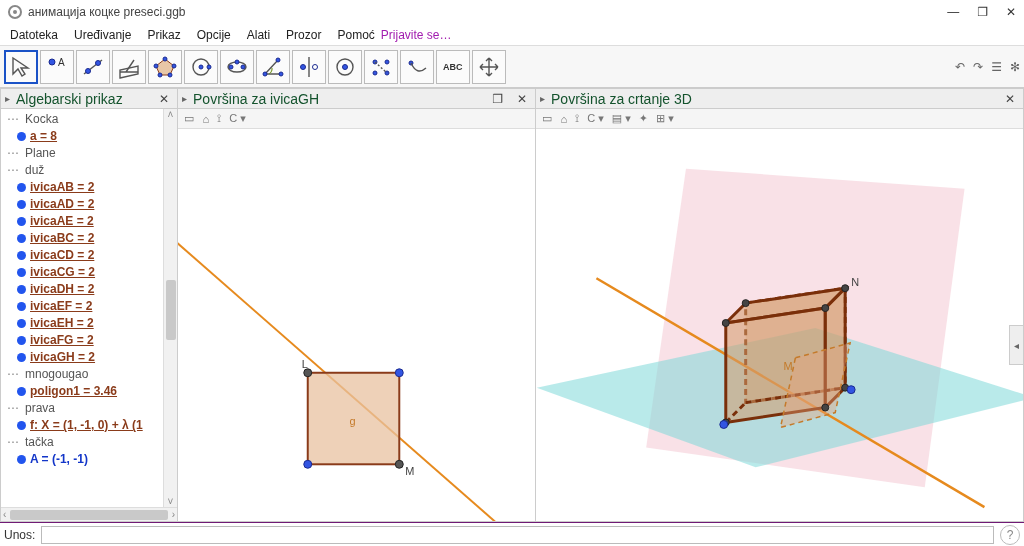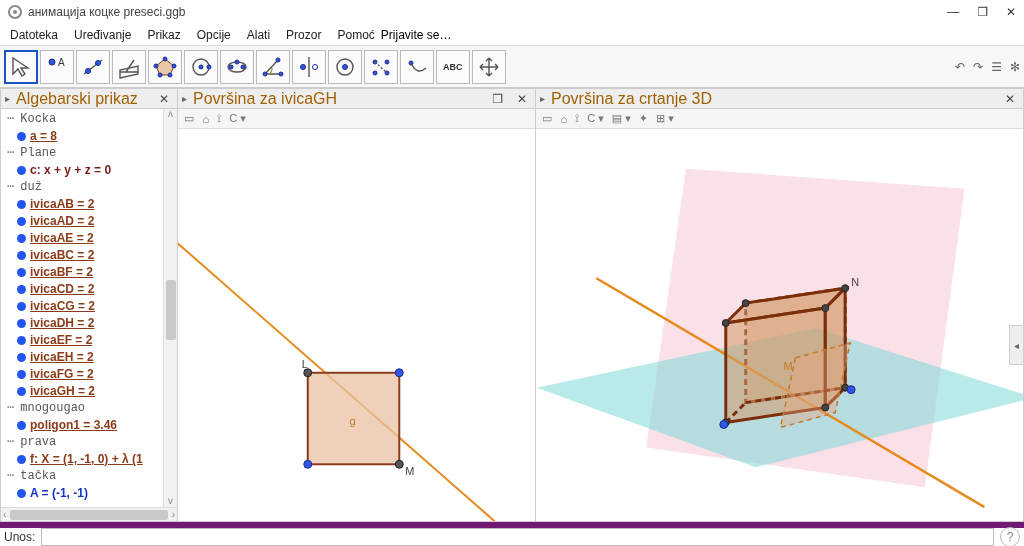--- a/index.html
+++ b/index.html
@@ -6,58 +6,58 @@
   body { width: 1024px; height: 546px; overflow: hidden; background: #f0f0f0; font-size: 12px; color: #222; }
   .titlebar { height: 24px; display: flex; align-items: center; justify-content: space-between; padding: 0 8px; background: #fff; }
   .titlebar .left { display:flex; align-items:center; gap:6px; color:#444; font-size:12px;}
   .titlebar .left .appicon { width:14px; height:14px; border-radius:50%; border:2px solid #888; position:relative;}
   .titlebar .left .appicon::after { content:""; position:absolute; left:3px; top:3px; width:4px; height:4px; background:#888; border-radius:50%;}
   .winbtns { display:flex; gap:18px; color:#333; }
   .winbtns span { cursor:pointer; }
   .menubar { height: 22px; display:flex; align-items:center; padding: 0 4px; background:#fff; border-bottom:1px solid #ddd;}
   .menubar .menus { display:flex; gap:4px;}
   .menubar .menus span { padding:2px 6px; cursor:pointer;}
-  .menubar .signin { color:#000000; padding-right:6px; cursor:pointer;}
+  .menubar .signin { color:#a21caf; padding-right:6px; cursor:pointer;}
   .toolbar { height: 42px; display:flex; align-items:center; gap:2px; padding:2px 4px; background:#f7f7f7; border-bottom:1px solid #ccc;}
   .tbtn { width:34px; height:34px; border:1px solid #bbb; background:#fbfbfb; display:flex; align-items:center; justify-content:center; cursor:pointer; position:relative;}
   .tbtn.sel { border:2px solid #1a52c7; }
   .tbtn svg { width:26px; height:26px; }
   .toolbar .right { margin-left:auto; display:flex; gap:8px; color:#666;}
   .toolbar .right span { cursor:pointer;}
   .work { display:flex; height: calc(546px - 24px - 22px - 42px - 24px); }
   .panel { display:flex; flex-direction:column; background:#fff; border:1px solid #ccc; }
   .panel + .panel { border-left:none; }
   .panelhead { height:20px; display:flex; align-items:center; padding:0 4px; background:#eee; border-bottom:1px solid #ccc; gap:6px;}
   .panelhead .tri { color:#666; font-size:10px; cursor:pointer;}
-  .panelhead .title { flex:1; color:#a16207; font-size:16px;}
+  .panelhead .title { flex:1; color:#14532d; font-size:14px;}
   .panelhead .x { color:#444; cursor:pointer; padding:0 4px;}
   .panelhead .max { color:#444; cursor:pointer; padding:0 4px;}
   .algebra { width:178px; }
   .algebra .body { flex:1; overflow:hidden; padding:2px 0 2px 2px; font-size:12px; position:relative;}
   .algebra .scroll { position:absolute; right:0; top:0; bottom:0; width:14px; background:#f1f1f1; display:flex; flex-direction:column; align-items:center; justify-content:space-between; border-left:1px solid #ddd;}
   .algebra .scroll .ar { color:#888; font-size:10px; cursor:pointer;}
   .algebra .scroll .thumb { width:10px; height:60px; background:#c9c9c9; border-radius:2px; margin-top:4px;}
   .algebra .hbar { height:14px; background:#f1f1f1; border-top:1px solid #ddd; display:flex; align-items:center; justify-content:space-between; padding:0 2px; color:#888; font-size:10px;}
   .algebra .hbar .hthumb { flex:1; margin:0 4px; height:10px; background:#c9c9c9; border-radius:2px;}
   .node { display:flex; align-items:center; gap:4px; padding:1px 0 1px 4px; white-space:nowrap;}
-  .group { color:#555;font-family:Liberation Mono, monospace;}
+  .group { color:#555;}
   .group::before { content:"⋯"; color:#888; margin-right:2px;}
   .item { padding-left:14px;}
   .dot { width:9px; height:9px; border-radius:50%; background:#2255ee; flex:none;}
   .item span.name { font-weight:bold;}
   .c-brown { color:#8a3b1a;text-decoration:underline;}
   .c-teal { color:#0a7a6a;}
   .c-blue { color:#1336c9;}
   .c-dred { color:#7a1a1a; }
   .graph2d { width:358px;}
   .graph3d { flex:1; }
   .subtoolbar { height:20px; display:flex; align-items:center; gap:8px; padding:0 6px; background:#f5f5f5; border-bottom:1px solid #ddd; color:#777; font-size:11px;}
   .subtoolbar span { cursor:pointer;}
   .canvas { flex:1; position:relative; background:#fff; overflow:hidden;}
-  .inputbar { height:24px; display:flex; align-items:center; background:#fff; border-top:6px solid #701a75; gap:6px; padding:0 4px;}
+  .inputbar { height:24px; display:flex; align-items:center; background:#fff; border-top:1px solid #701a75; gap:6px; padding:0 4px;}
   .inputbar label { color:#333;}
   .inputbar input { flex:1; height:18px; border:1px solid #bbb; padding:0 4px; font-size:12px;}
   .inputbar .help { width:20px; height:20px; border-radius:50%; border:1px solid #bbb; color:#888; display:flex; align-items:center; justify-content:center; cursor:pointer; font-size:12px;}
   
   .ic { stroke:#555; stroke-width:1.4; fill:none;}
   .icpt { fill:#3255e2; stroke:#1a2a90;}
   .popupbtn { position:absolute; right:0; top:50%; width:14px; height:40px; background:#eee; border:1px solid #ccc; border-right:none; display:flex; align-items:center; justify-content:center; font-size:10px; cursor:pointer; color:#666;}
 </style>
 </head>
 <body>
@@ -201,44 +201,36 @@
       <span class="x">✕</span>
     </div>
     <div class="body">
       <div id="algebra-list" style="padding-right:14px; line-height:15px;">
           <div class="node group">Kocka</div>
           <div class="node item">
             <span class="dot"></span>
             <span class="name c-brown">a = 8</span>
           </div>
           <div class="node group">Plane</div>
-          <div class="node item">
-            <span class="dot"></span>
-            <span class="name c-dred">c: x + y + z = 0</span>
-          </div>
           <div class="node group">duž</div>
           <div class="node item">
             <span class="dot"></span>
             <span class="name c-brown">ivicaAB = 2</span>
           </div>
           <div class="node item">
             <span class="dot"></span>
             <span class="name c-brown">ivicaAD = 2</span>
           </div>
           <div class="node item">
             <span class="dot"></span>
             <span class="name c-brown">ivicaAE = 2</span>
           </div>
           <div class="node item">
             <span class="dot"></span>
             <span class="name c-brown">ivicaBC = 2</span>
-          </div>
-          <div class="node item">
-            <span class="dot"></span>
-            <span class="name c-brown">ivicaBF = 2</span>
           </div>
           <div class="node item">
             <span class="dot"></span>
             <span class="name c-brown">ivicaCD = 2</span>
           </div>
           <div class="node item">
             <span class="dot"></span>
             <span class="name c-brown">ivicaCG = 2</span>
           </div>
           <div class="node item">

